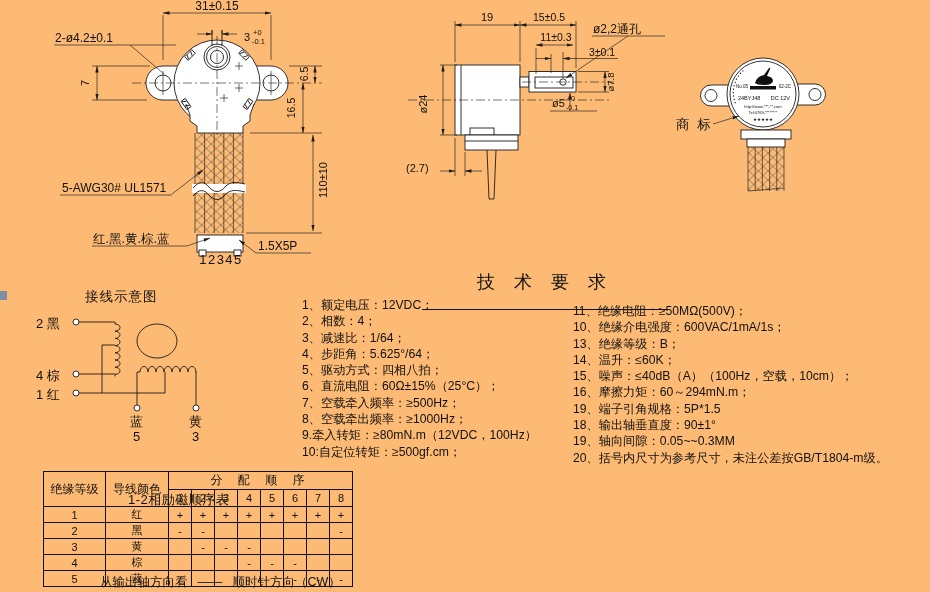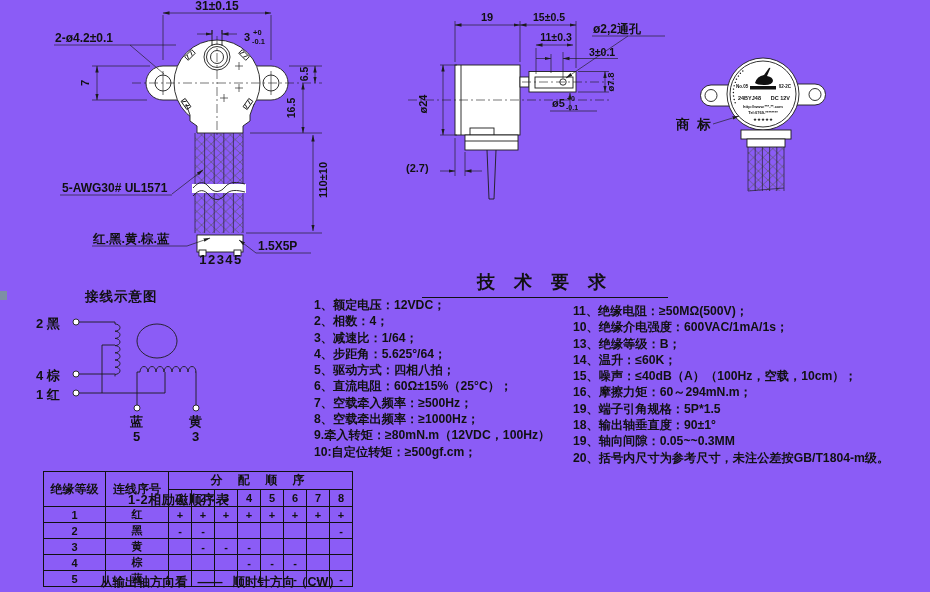--- a/index.html
+++ b/index.html
@@ -1,28 +1,28 @@
 <!DOCTYPE html>
 <html><head>
 <meta charset="utf-8">
 <style>
   html,body{margin:0;padding:0;background:#fff;}
-  #canvas{position:relative;width:930px;height:592px;background:#8b5cf6;overflow:hidden;
-          font-family:"Liberation Sans","DejaVu Sans",sans-serif;color:#111;font-weight:bold;}
+  #canvas{position:relative;width:930px;height:592px;background:#fdba74;overflow:hidden;
+          font-family:"Liberation Sans","DejaVu Sans",sans-serif;color:#111;}
   svg{position:absolute;overflow:visible;font-family:"Liberation Sans","DejaVu Sans",sans-serif;}
   svg text{fill:#111;stroke:none;}
   .ln{stroke:#1c1c1c;stroke-width:0.9;fill:none;}
   .lnw{stroke:#1c1c1c;stroke-width:0.9;fill:#fff;}
   .dim{stroke:#1c1c1c;stroke-width:0.65;fill:none;}
   .cl{stroke:#1c1c1c;stroke-width:0.6;fill:none;stroke-dasharray:9 3 2 3;}
   .blk{fill:#111;stroke:none;}
   .tech-title{position:absolute;left:422px;top:270px;width:246px;text-align:center;
-              font-size:18px;letter-spacing:7px;border-bottom:1.6px solid #111;padding-bottom:3px;white-space:nowrap;}
+              font-size:18px;letter-spacing:7px;border-bottom:1.6px solid #111;padding-bottom:15px;white-space:nowrap;}
   .tech-col{position:absolute;font-size:12.2px;line-height:16.3px;white-space:nowrap;}
-  .tech-left{left:314px;top:297px;}
+  .tech-left{left:302px;top:297px;}
   .tech-right{left:573px;top:303px;}
   .wiring-caption{position:absolute;left:128px;top:447px;font-size:13px;letter-spacing:0.5px;margin-top:44px;}
   table.seq{position:absolute;left:43px;top:471px;border-collapse:collapse;table-layout:fixed;}
   table.seq td{border:1px solid #111;text-align:center;padding:0;font-size:11.5px;overflow:hidden;}
   table.seq td.hd{font-size:12px;}
   table.seq td.sp{letter-spacing:6px;}
   table.seq tr.steps td{height:16px;font-size:11px;}
   table.seq tr.datarow td{height:12.6px;font-size:11px;}
   .tbl-footer{position:absolute;left:100px;top:574px;font-size:12.5px;white-space:nowrap;}
   .tbl-footer span{margin-right:10px;}
@@ -341,21 +341,21 @@
         <col style="width:23px">
         <col style="width:23px">
       <col style="width:23px">
         <col style="width:23px">
         <col style="width:23px">
         <col style="width:23px">
     </colgroup>
     <tbody>
         <tr>
       <td class="hd" rowspan="2" style="height:19px">绝缘等级</td>
-      <td class="hd" rowspan="2">连线序号</td>
+      <td class="hd" rowspan="2">导线颜色</td>
       <td class="hd sp" colspan="8">分 配 顺 序</td>
     </tr>
     <tr class="steps">
       <td>1</td>
       <td>2</td>
       <td>3</td>
       <td>4</td>
       <td>5</td>
       <td>6</td>
       <td>7</td>

